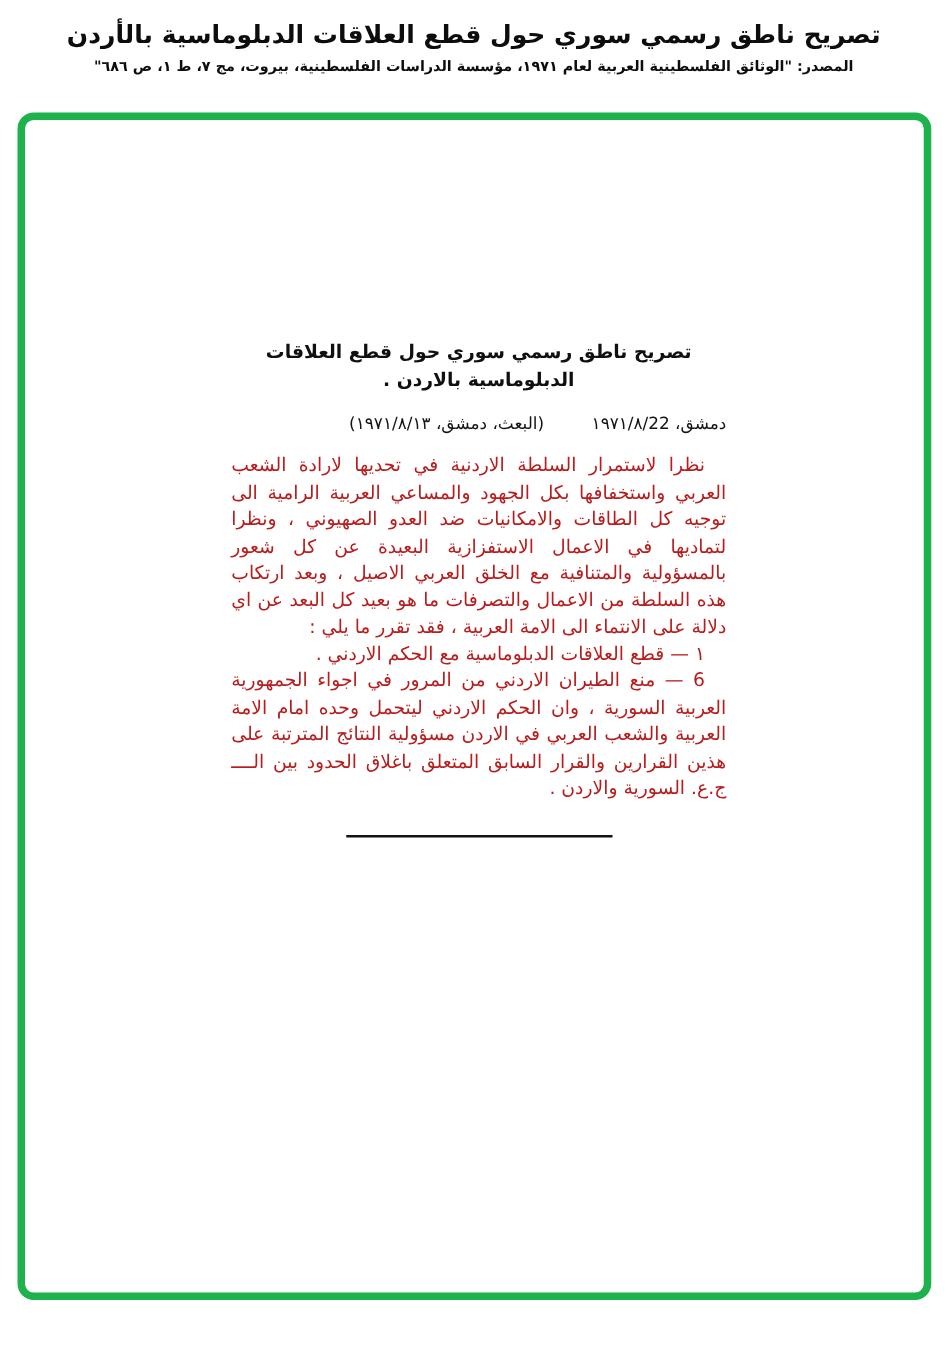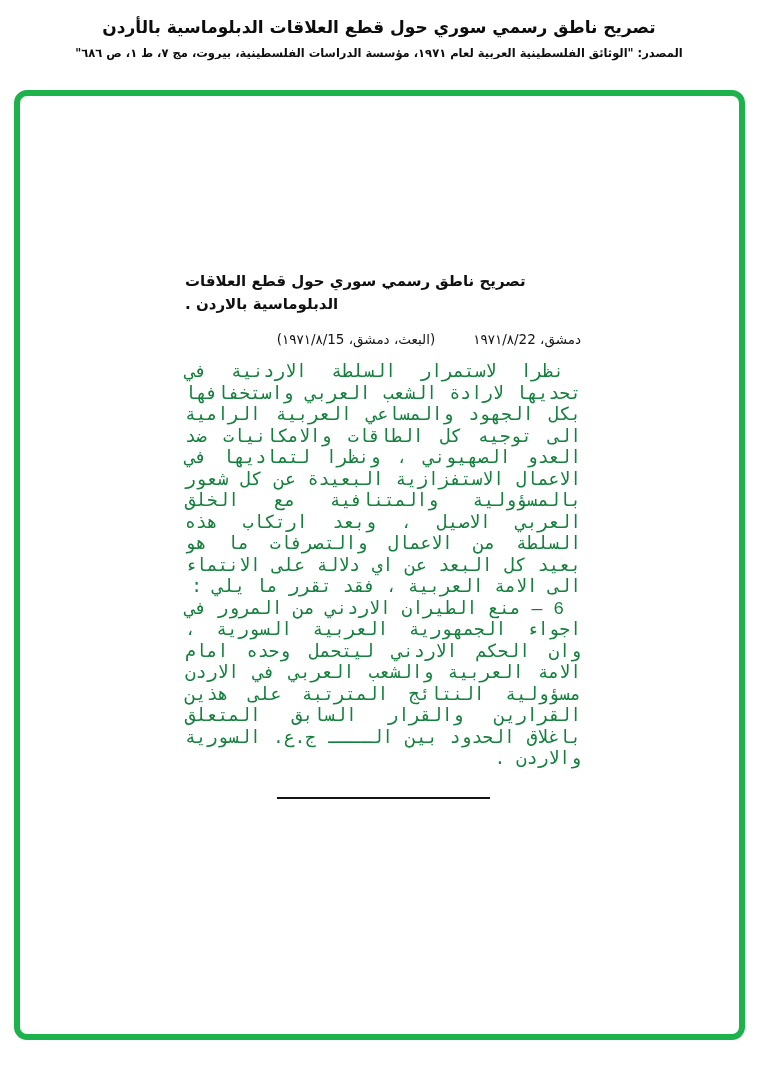--- a/index.html
+++ b/index.html
@@ -20,21 +20,21 @@
   
   .header {
     position: absolute;
     top: 14px;
     left: 0;
     width: 758px;
     text-align: center;
     direction: rtl;
   }
   .hdr-title {
-    font-size: 17px;
+    font-size: 20px;
     font-weight: bold;
     line-height: 26px;
     letter-spacing: 0.2px;
     color: #0d0d0d;
   }
   .hdr-source {
     margin-top: 5px;
     font-size: 11.5px;
     font-weight: bold;
     line-height: 17px;
@@ -60,42 +60,41 @@
     left: 185px;
     top: 270px;
     width: 396px;
     direction: rtl;
   }
   .doc-title {
     margin: 0 0 13px 0;
     font-size: 15px;
     font-weight: bold;
     line-height: 23px;
-    text-align: left;
+    text-align: center;
     color: #101010;
   }
   .date-row {
     display: flex;
     direction: rtl;
     justify-content: flex-start;
     align-items: baseline;
     gap: 38px;
     font-size: 13.5px;
     line-height: 20px;
     margin-bottom: 13px;
     white-space: nowrap;
   }
   .para {
     margin: 0;
-    font-size: 18px;
+    font-size: 15px;
     line-height: 21.5px;
     text-align: justify;
     text-align-last: right;
-    color: #15803d;
-    font-family: Liberation Mono, monospace;
+    color: #b91c1c;
   }
   .para.indent { text-indent: 17px; }
   .divider {
     width: 213px;
     height: 2px;
     background: #121212;
     margin: 26px auto 0 auto;
   }
 </style>
 </head>
@@ -109,24 +108,25 @@
   </header>
 
   <div class="frame">
   </div>
 
   <div class="content">
     <h1 class="doc-title">تصريح ناطق رسمي سوري حول قطع العلاقات الدبلوماسية بالاردن .</h1>
 
     <div class="date-row">
       <span>دمشق، ١٩٧١/٨/22</span>
-      <span>(البعث، دمشق، ١٩٧١/٨/15)</span>
+      <span>(البعث، دمشق، ١٩٧١/٨/١٣)</span>
     </div>
 
     <p class="para indent">نظرا لاستمرار السلطة الاردنية في تحديها لارادة الشعب العربي واستخفافها بكل الجهود والمساعي العربية الرامية الى توجيه كل الطاقات والامكانيات ضد العدو الصهيوني ، ونظرا لتماديها في الاعمال الاستفزازية البعيدة عن كل شعور بالمسؤولية والمتنافية مع الخلق العربي الاصيل ، وبعد ارتكاب هذه السلطة من الاعمال والتصرفات ما هو بعيد كل البعد عن اي دلالة على الانتماء الى الامة العربية ، فقد تقرر ما يلي :</p>
 
+    <p class="para indent">١ — قطع العلاقات الدبلوماسية مع الحكم الاردني .</p>
 
     <p class="para indent">6 — منع الطيران الاردني من المرور في اجواء الجمهورية العربية السورية ، وان الحكم الاردني ليتحمل وحده امام الامة العربية والشعب العربي في الاردن مسؤولية النتائج المترتبة على هذين القرارين والقرار السابق المتعلق باغلاق الحدود بين الــــ ج.ع. السورية والاردن .</p>
 
     <div class="divider"></div>
   </div>
 
 </div>
 
 </body></html>

